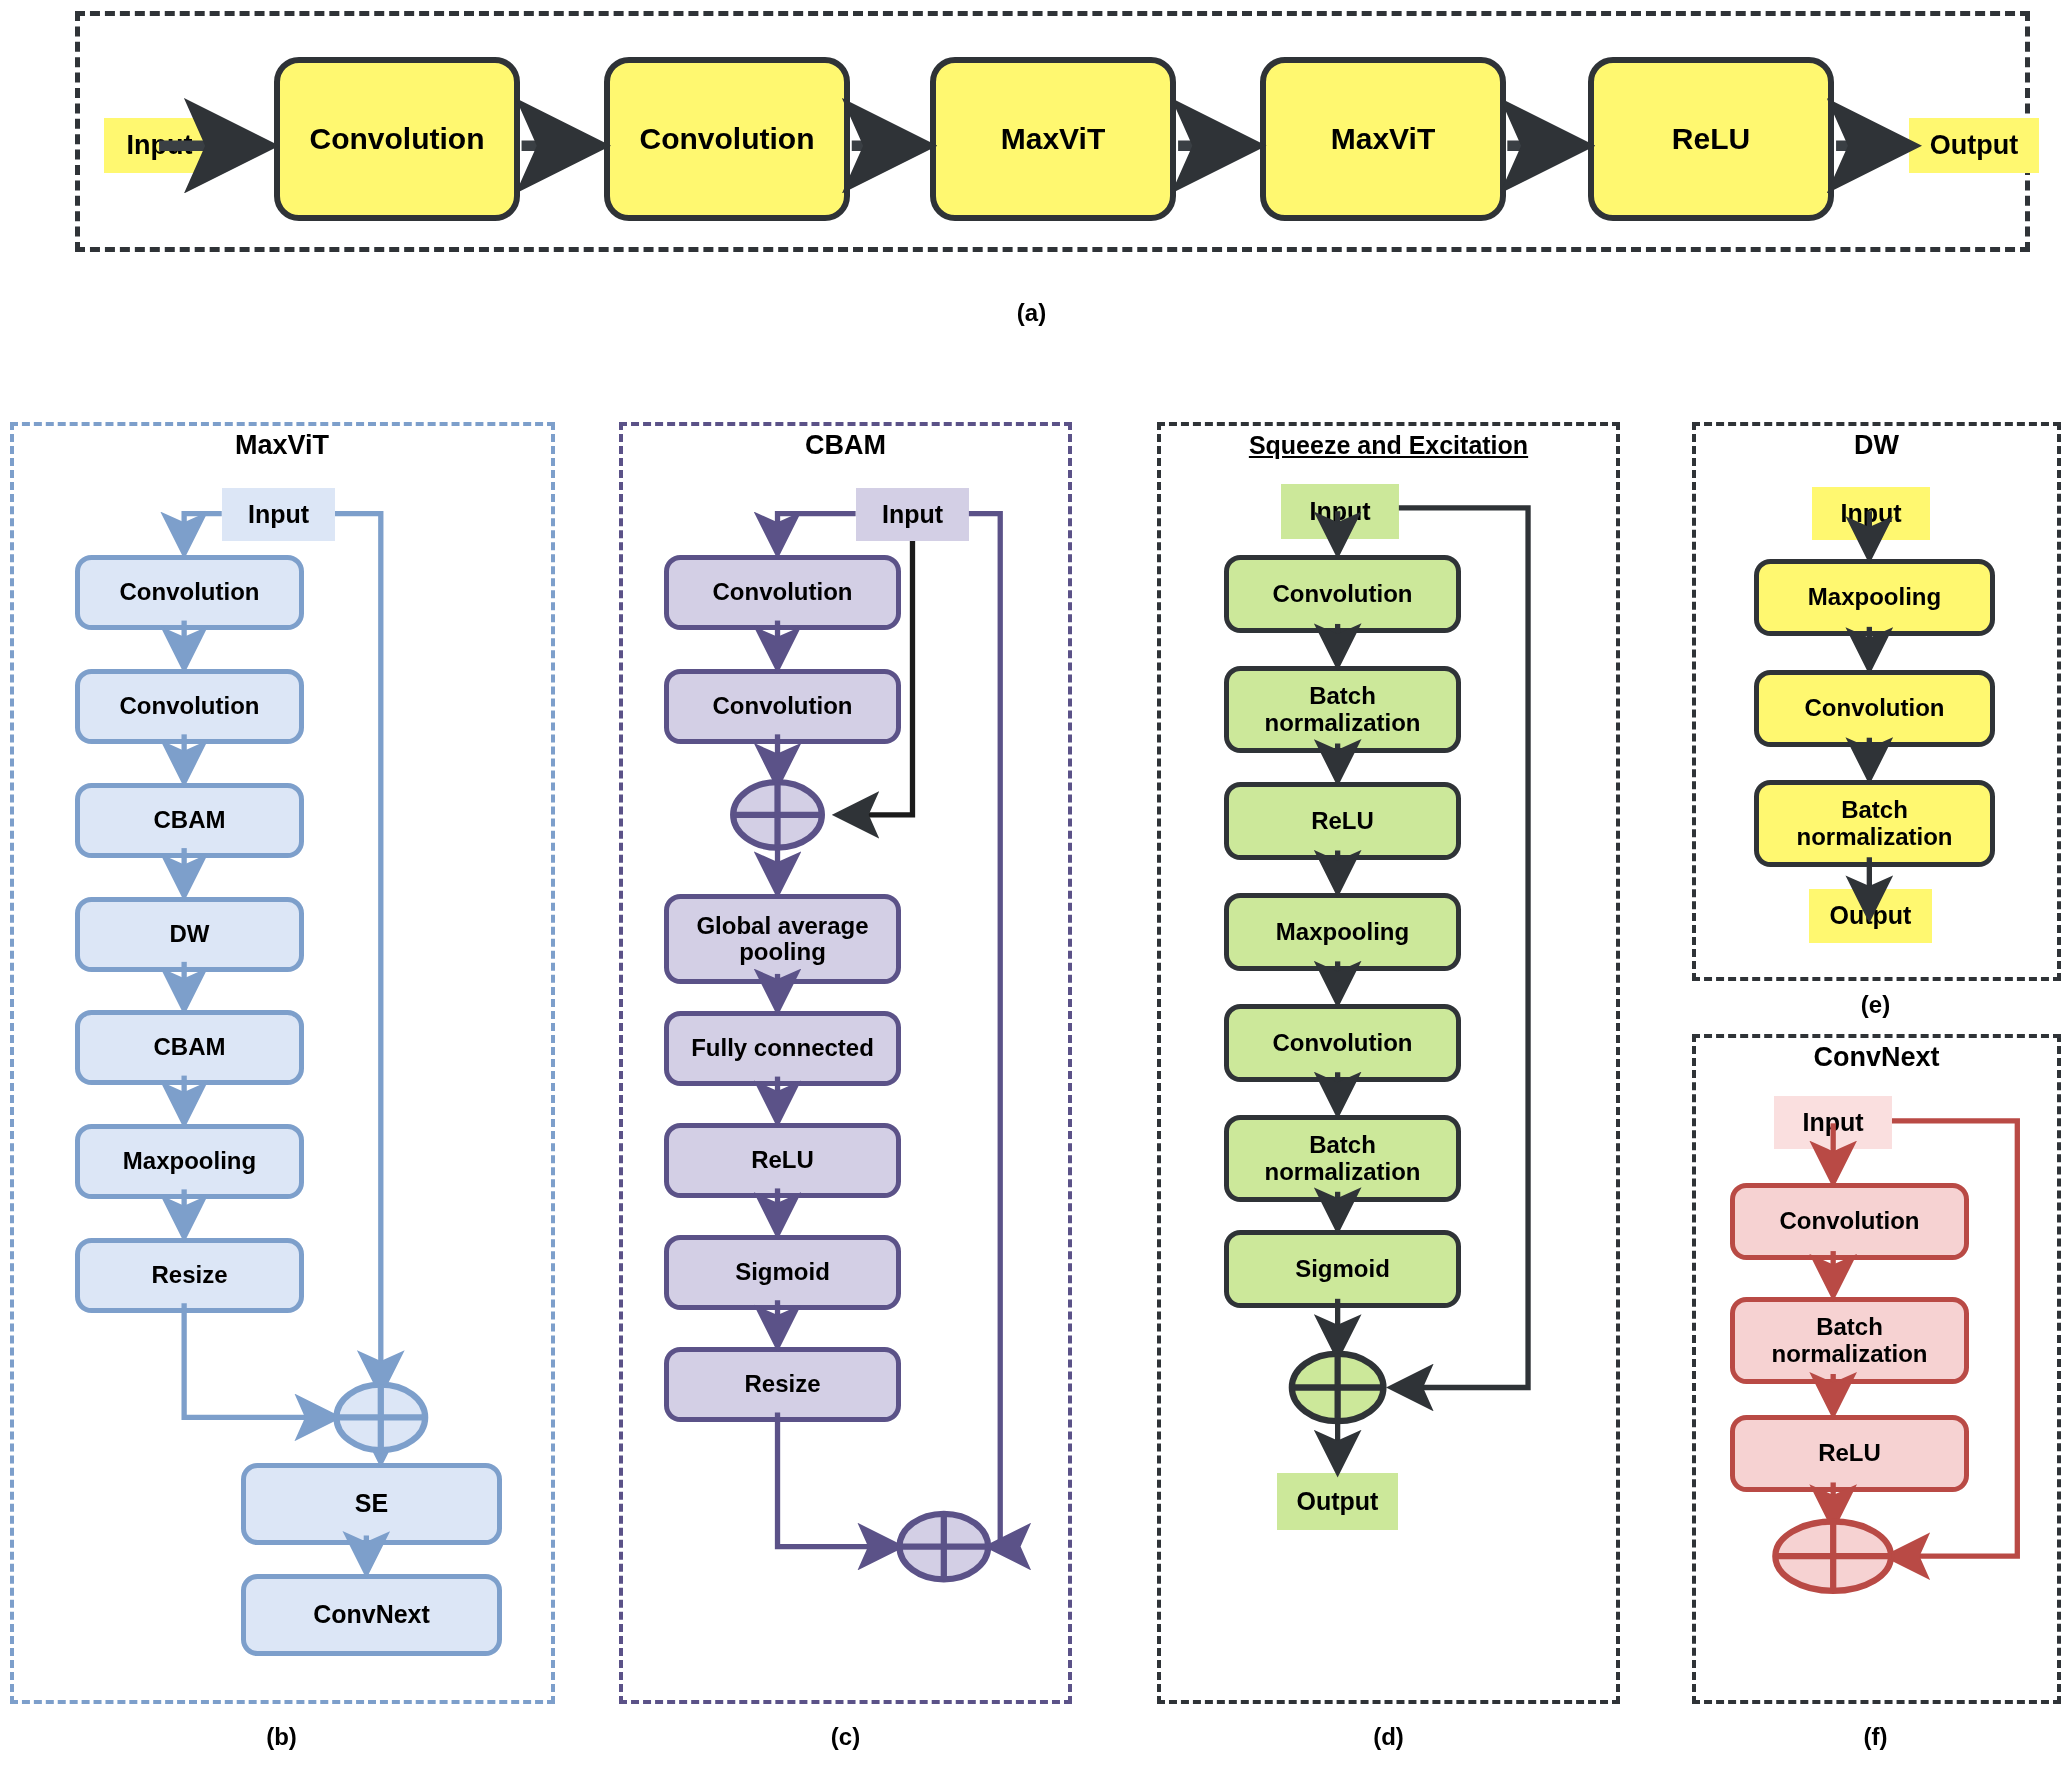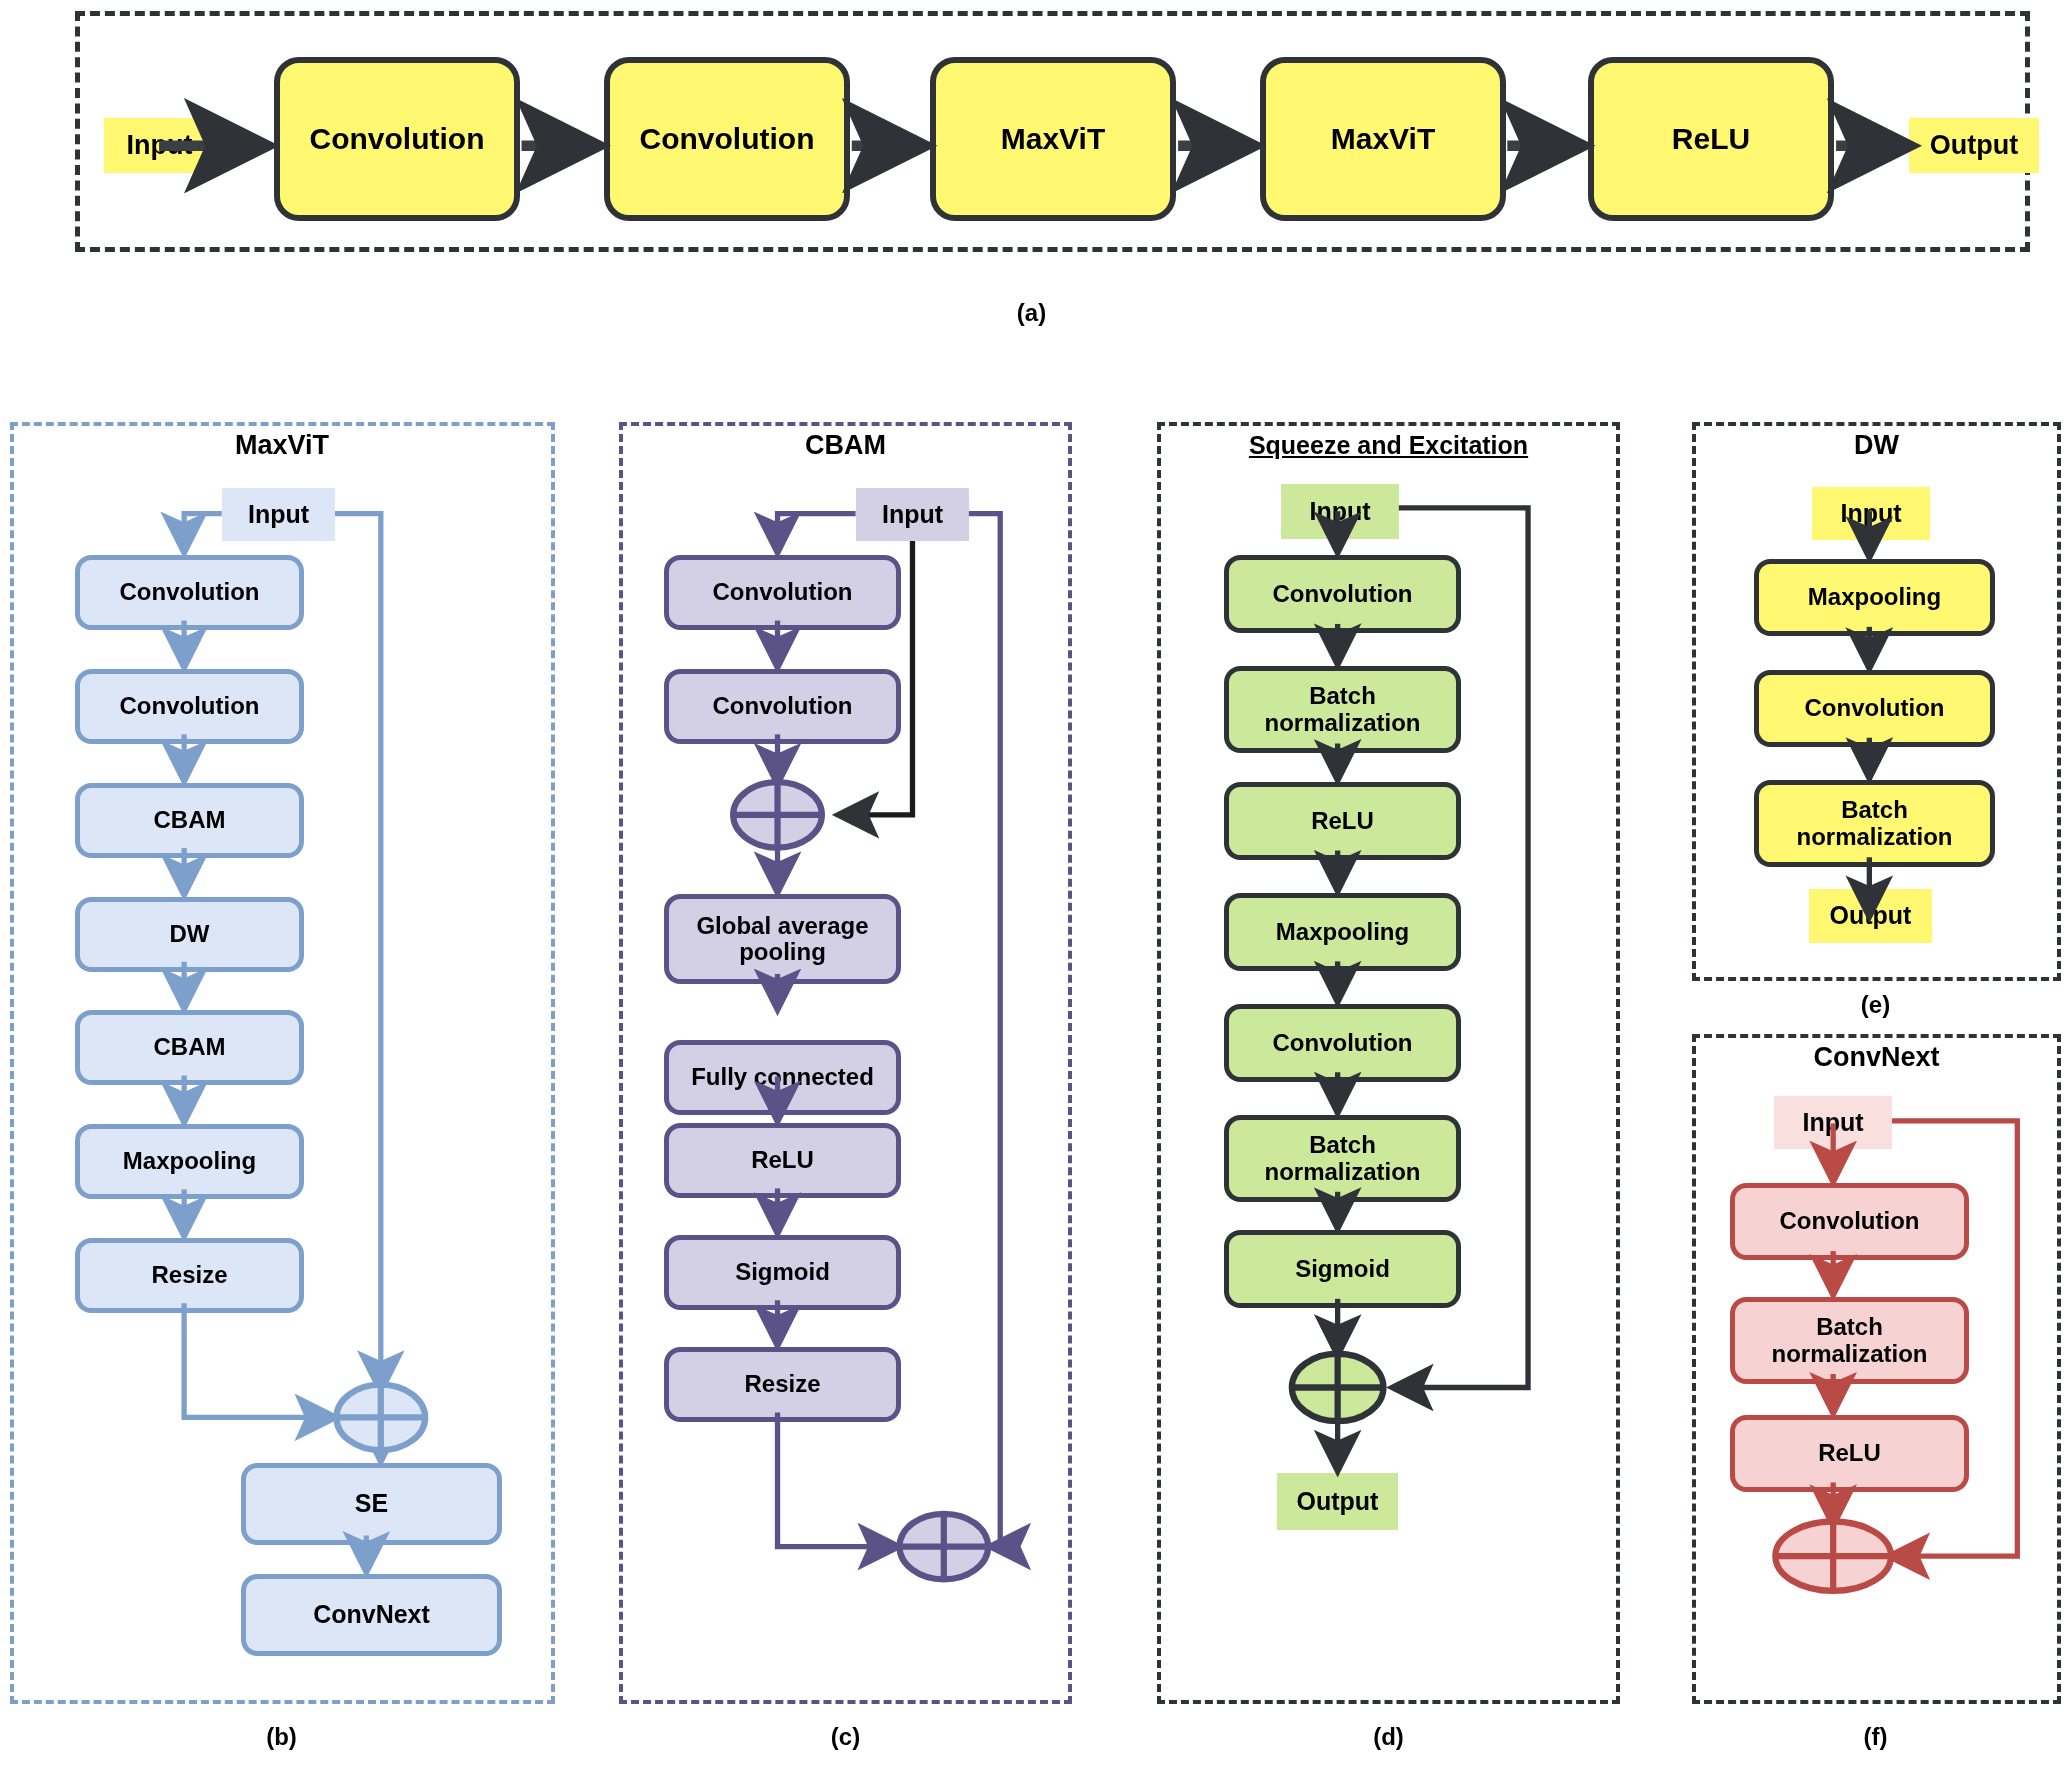--- a/index.html
+++ b/index.html
@@ -172,21 +172,21 @@
   </div>
 </div>
 
 <div class="abs t-purple">
   <div class="node" style="position:absolute;left:664px;top:894px;width:227px;height:80px;font-size:24px;white-space:pre-line;">
     <span>Global average
 pooling</span>
   </div>
 </div>
 <div class="abs t-purple">
-  <div class="node" style="position:absolute;left:664px;top:1011px;width:227px;height:65px;font-size:24px;margin-top:29px;">
+  <div class="node" style="position:absolute;left:664px;top:1011px;width:227px;height:65px;font-size:24px;">
     <span>Fully connected</span>
   </div>
 </div>
 <div class="abs t-purple">
   <div class="node" style="position:absolute;left:664px;top:1123px;width:227px;height:65px;font-size:24px;">
     <span>ReLU</span>
   </div>
 </div>
 <div class="abs t-purple">
   <div class="node" style="position:absolute;left:664px;top:1235px;width:227px;height:65px;font-size:24px;">

